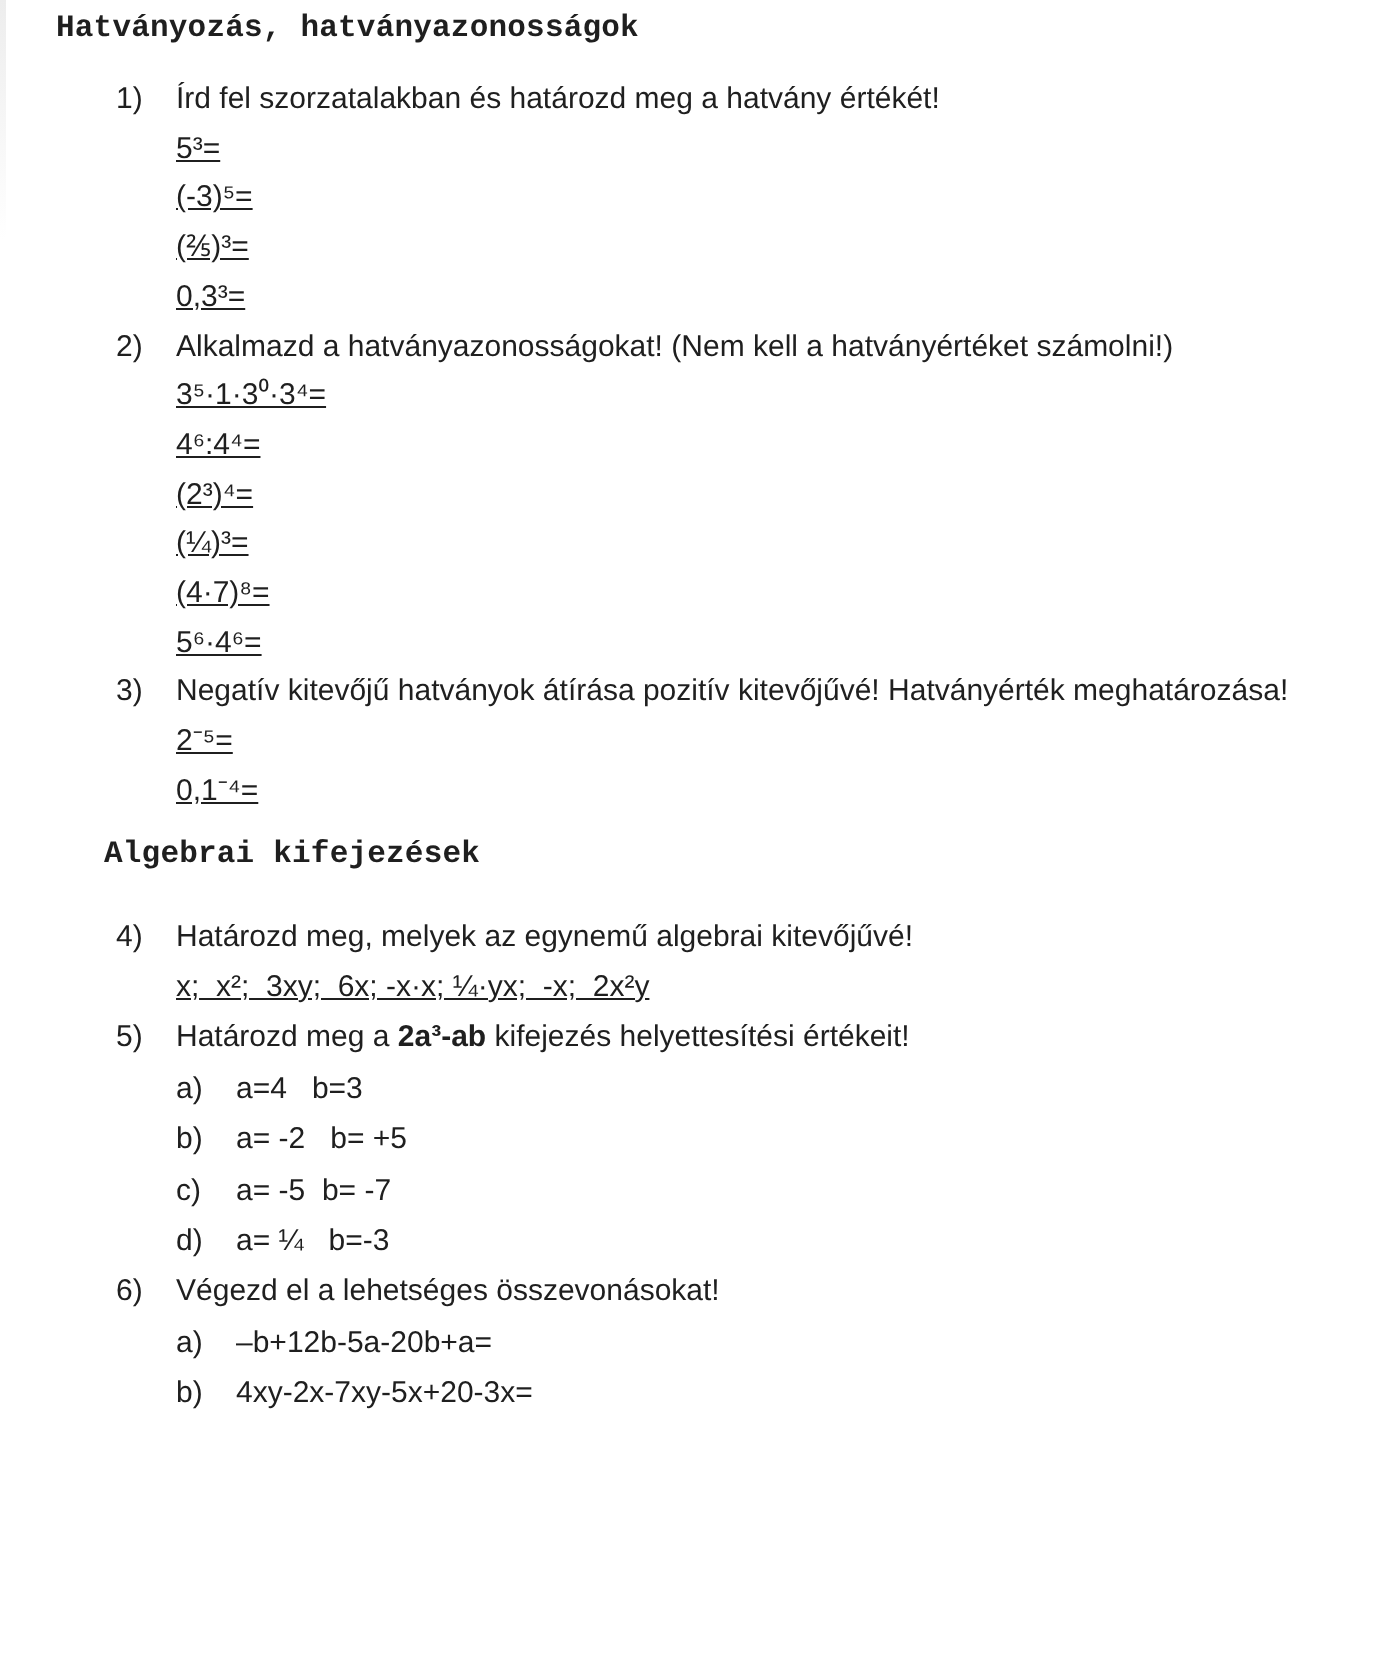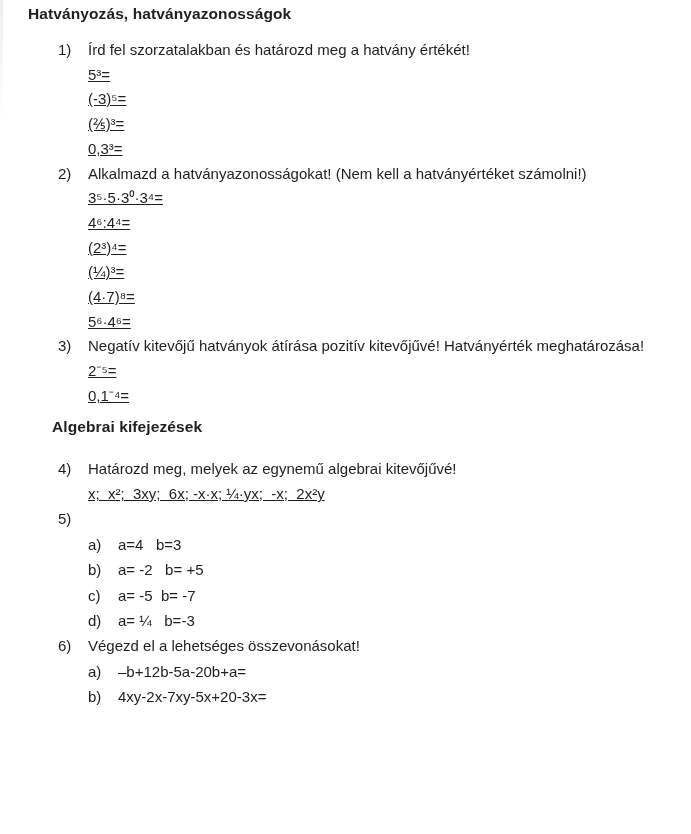--- a/index.html
+++ b/index.html
@@ -17,20 +17,21 @@
     width: 3px; height: 120px;
     background: linear-gradient(to bottom, #ededed, rgba(255,255,255,0));
   }
   .doc { padding: 4px 0 0 28px; }
   .sec-heading {
     font-size: 15.5px;
     font-weight: 700;
     line-height: 20px;
     margin: 0;
     letter-spacing: 0.1px;
+    font-family: Liberation Mono, monospace;
   }
   .sec-heading.first { margin-bottom: 14px; }
   .sec-heading.second { margin-top: 8px; margin-bottom: 19px; margin-left: 24px; }
   .row { display: flex; }
   .s1 .row { line-height: 24.7px; }
   .s2 .row { line-height: 25.4px; }
   .num { flex: none; width: 30px; margin-left: 30px; }
   .line-row { padding-left: 60px; text-decoration: underline; }
   .sub-row { padding-left: 60px; }
   .letter { flex: none; width: 30px; }
@@ -63,21 +64,21 @@
       </div>
     <div class="row line-row">
         <span class="pre">0,3³=</span>
       </div>
 
     <div class="row">
       <span class="num">2)</span>
       <span class="prompt">Alkalmazd a hatványazonosságokat! (Nem kell a hatványértéket számolni!)</span>
     </div>
     <div class="row line-row">
-        <span class="pre">3⁵·5·3⁰·3⁴=</span>
+        <span class="pre">3⁵·1·3⁰·3⁴=</span>
       </div>
     <div class="row line-row">
         <span class="pre">4⁶:4⁴=</span>
       </div>
     <div class="row line-row">
         <span class="pre">(2³)⁴=</span>
       </div>
     <div class="row line-row">
         <span class="pre">(¼)³=</span>
       </div>
@@ -106,20 +107,21 @@
     <div class="row">
       <span class="num">4)</span>
       <span class="prompt">Határozd meg, melyek az egynemű algebrai kitevőjűvé!</span>
     </div>
     <div class="row line-row">
         <span class="pre">x;  x²;  3xy;  6x; -x·x; ¼·yx;  -x;  2x²y</span>
       </div>
 
     <div class="row">
       <span class="num">5)</span>
+      <span class="prompt"><span class="pre">Határozd meg a </span><span class="pre b">2a³-ab</span><span class="pre"> kifejezés helyettesítési értékeit!</span></span>
     </div>
     <div class="row sub-row">
       <span class="letter">a)</span>
       <span class="pre">a=4   b=3</span>
     </div>
     <div class="row sub-row">
       <span class="letter">b)</span>
       <span class="pre">a= -2   b= +5</span>
     </div>
     <div class="row sub-row">

